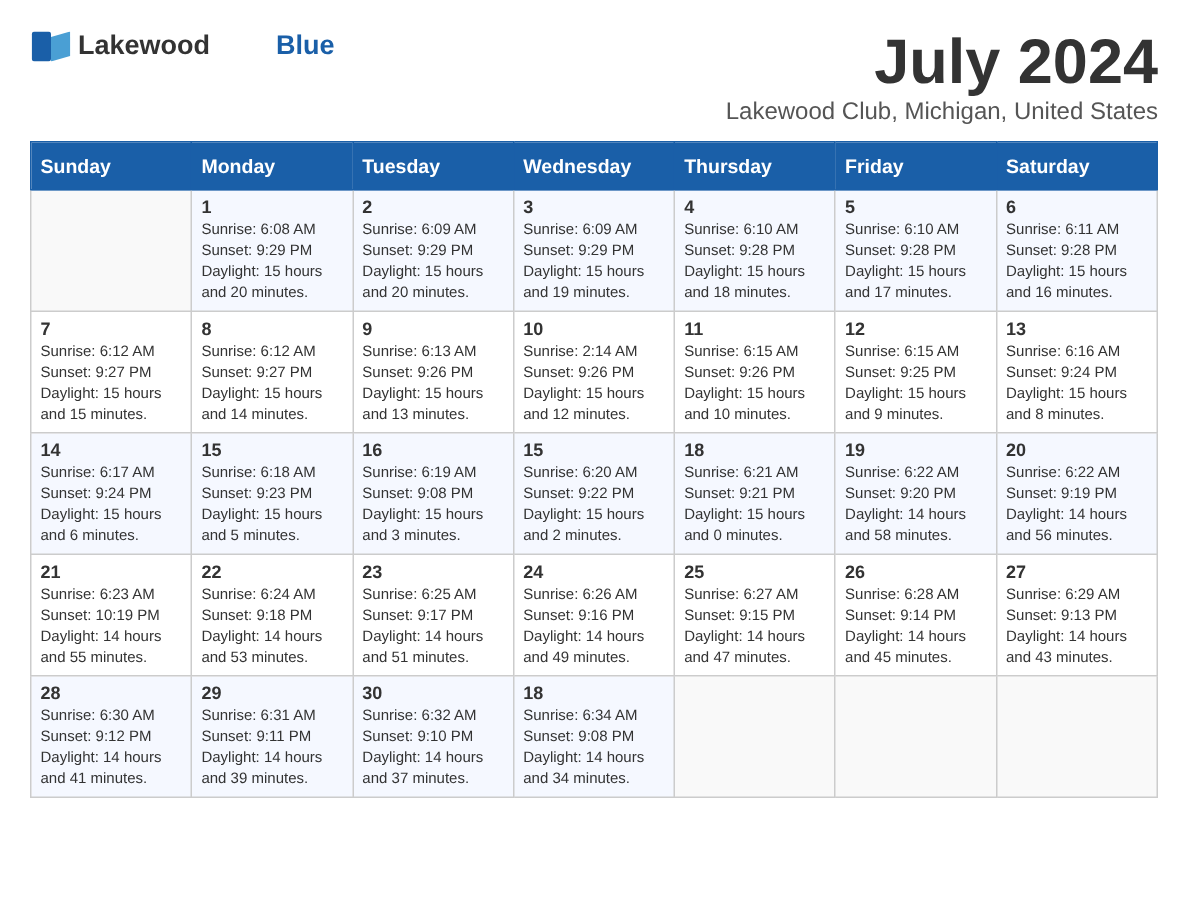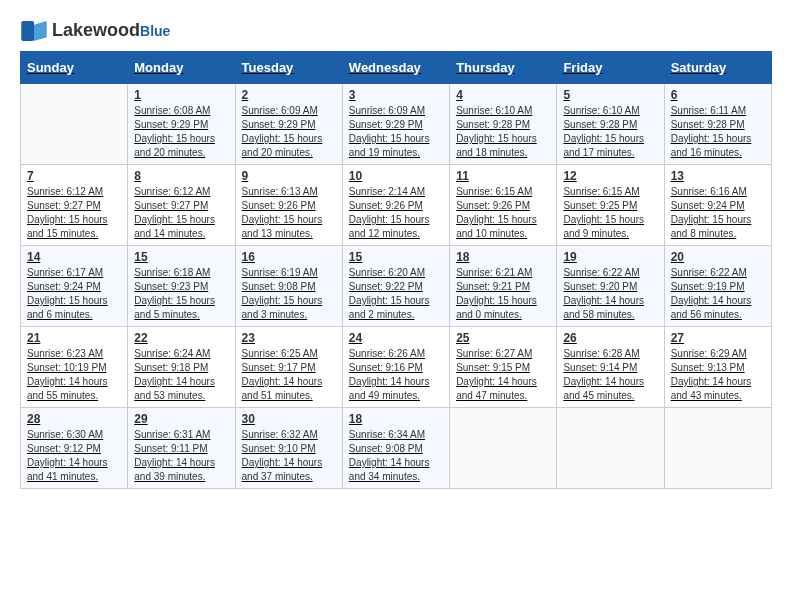--- a/index.html
+++ b/index.html
@@ -36,21 +36,20 @@
     }
     .location {
       font-size: 16px;
       color: #555;
       margin-top: 4px;
     }
     table {
       width: 100%;
       border-collapse: collapse;
       table-layout: fixed;
-      text-decoration: underline;
     }
     thead tr th {
       background: #1a5fa8;
       color: #fff;
       font-size: 13px;
       font-weight: bold;
       padding: 8px 6px;
       text-align: left;
       border: 1px solid #1a5fa8;
     }
@@ -87,22 +86,26 @@
 </head>
 <body>
 
 <div class="header">
   <div class="logo">
     <svg class="logo-icon" viewBox="0 0 28 22" xmlns="http://www.w3.org/2000/svg">
       <rect x="0" y="0" width="14" height="22" rx="2" fill="#1a5fa8"></rect>
       <polygon points="14,4 28,0 28,18 14,22" fill="#4a9fd4"></polygon>
     </svg>
     <div>
-      <span style="font-size:18px;font-weight:bold;color:#333;">Lakewood</span><span style="font-size:14px;font-weight:bold;color:#1a5fa8;">Blue</span>
+      <span style="font-size:18px;font-weight:bold;color:#333;">Lakewood</span><span style="font-size:18px;font-weight:bold;color:#1a5fa8;margin-left:44px;">Blue</span>
     </div>
+  </div>
+  <div class="title-section">
+    <div class="month-year">July 2024</div>
+    <div class="location">Lakewood Club, Michigan, United States</div>
   </div>
 </div>
 
 <table>
   <thead>
     <tr>
       <th>Sunday</th>
       <th>Monday</th>
       <th>Tuesday</th>
       <th>Wednesday</th>

